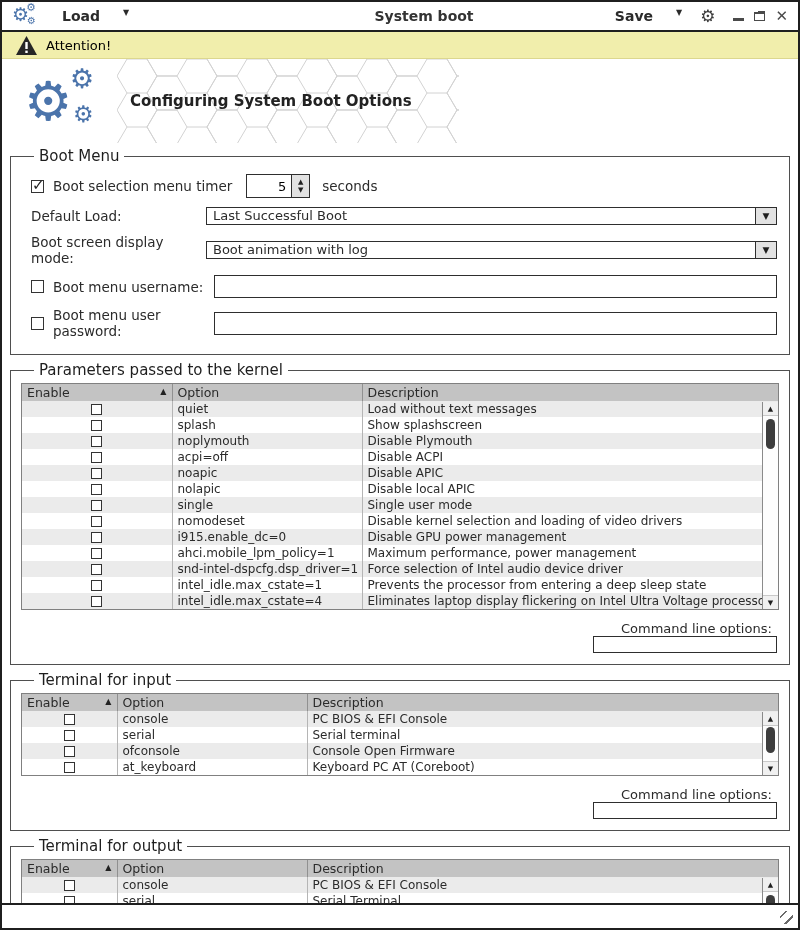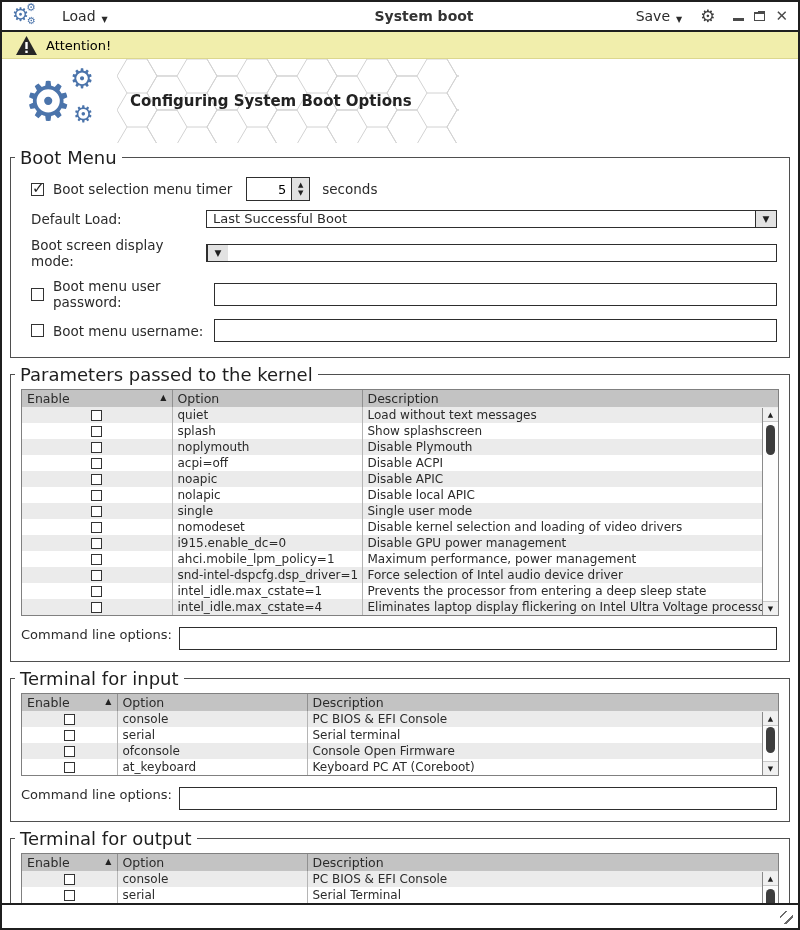--- a/index.html
+++ b/index.html
@@ -10,21 +10,21 @@
     border:2px solid #1f1f1f;
     position:relative; overflow:hidden;
   }
 
   
   .titlebar { height:30px; border-bottom:2px solid #1f1f1f; display:flex; align-items:center; padding:0 10px; position:relative; background:#fff; }
   .app-gears { position:relative; width:28px; height:24px; color:#4b74ab; flex:none; }
   .app-gears .g1 { position:absolute; left:0; top:1px; font-size:19px; line-height:1; }
   .app-gears .g2 { position:absolute; left:14px; top:-2px; font-size:11px; line-height:1; }
   .app-gears .g3 { position:absolute; left:15px; top:12px; font-size:10px; line-height:1; }
-  .menu-btn { display:flex; align-items:flex-end; gap:6px; margin-left:22px; font-size:14px; cursor:default; }
+  .menu-btn { display:flex; align-items:flex-start; gap:23px; margin-left:22px; font-size:14px; cursor:default;font-weight:bold; }
   .caret { font-size:8px; color:#2b2b2b; }
   .win-title { position:absolute; left:0; right:0; text-align:center; font-weight:bold; font-size:14px; color:#333; pointer-events:none;padding-left:48px; }
   .tb-right { margin-left:auto; display:flex; align-items:center; gap:18px; z-index:1; }
   .gear-single { font-size:17px; color:#3c3c3c; line-height:1; }
   .win-controls { display:flex; align-items:center; gap:10px; color:#4a4a4a; }
   .ic-min { width:11px; height:3px; background:#4a4a4a; margin-top:6px; }
   .ic-max { width:11px; height:10px; border:1.5px solid #4a4a4a; border-top:3.5px solid #4a4a4a; position:relative; }
   .ic-max::before { content:""; position:absolute; left:-3px; top:-6px; width:6px; height:4px; background:#fff; }
   .ic-close { font-size:15px; font-weight:bold; line-height:1; }
 
@@ -36,21 +36,21 @@
   .hero { height:84px; position:relative; border-bottom:0; background:#fff; }
   .hexwrap { position:absolute; left:115px; top:0; width:342px; height:84px; overflow:hidden; }
   .logo { position:absolute; left:22px; top:6px; width:86px; height:72px; color:#4b74ab; }
   .logo .g1 { position:absolute; left:0; top:10px; font-size:54px; line-height:1; }
   .logo .g2 { position:absolute; left:46px; top:0; font-size:27px; line-height:1; }
   .logo .g3 { position:absolute; left:49px; top:38px; font-size:23px; line-height:1; }
   .hero-title { position:absolute; left:128px; top:50%; transform:translateY(-50%); font-weight:bold; font-size:15px; color:#222; z-index:2; }
 
   
   fieldset { border:1px solid #4f4f4f; margin:4px 8px 6px 8px; padding:2px 0 6px 0; background:#fff; }
-  legend { margin-left:4px; padding:0 5px; font-size:18px; color:#1e1e1e; }
+  legend { margin-left:23px; padding:0 5px; font-size:15px; color:#1e1e1e; }
 
   
   .bm-row { display:flex; align-items:center; padding-left:20px; padding-right:10px; margin:7px 0 9px 0; }
   .cb { display:inline-block; width:13px; height:13px; border:1.6px solid #333; background:#fff; position:relative; flex:none; }
   .cb.checked::after { content:"✓"; position:absolute; left:0px; top:-5px; font-size:15px; font-weight:bold; color:#222; }
   .bm-row .lbl { font-size:13.5px; margin-left:9px; }
   .bm-row .lbl-plain { font-size:13.5px; }
   .w-label { width:175px; flex:none; }
   .w-check-label { width:161px; flex:none; }
   .spin-wrap { display:flex; align-items:stretch; height:24px; margin-left:14px; border:1.6px solid #2e2e2e; }
@@ -80,21 +80,21 @@
   .sbtn.down { margin-top:auto; border-top:1px solid #c9c9c9; }
   .sthumb { width:9px; border-radius:5px; background:#3d3d3d; margin-top:3px; flex:none; }
   .thumb-kernel { height:30px; }
   .thumb-in { height:26px; margin-top:1px; }
   .thumb-out { height:30px; }
 
   
   .t-kernel col.col-en { width:150px; } .t-kernel col.col-op { width:190px; }
   .t-term col.col-en { width:95px; } .t-term col.col-op { width:190px; }
 
-  .cmd-row { display:flex; align-items:flex-start; margin:11px 10px 5px 10px; }
+  .cmd-row { display:flex; align-items:flex-end; margin:11px 10px 5px 10px;flex-direction:column; }
   .cmd-row .lbl-plain { width:158px; flex:none; font-size:13px; }
 
   
   .statusbar { position:absolute; left:0; right:0; bottom:0; height:25px; border-top:2px solid #1f1f1f; background:#fff; }
   .grip { position:absolute; right:5px; bottom:4px; width:13px; height:13px;
           background:repeating-linear-gradient(135deg, transparent 0 4px, #6a6a6a 4px 5.5px, transparent 5.5px 8px); }
 
   .warn-svg { display:block; }
 </style>
 </head>
@@ -177,33 +177,34 @@
     <span class="lbl-plain w-label">Default Load:</span>
     <div class="combo">
       <span class="val">Last Successful Boot</span>
       <span class="drop">▼</span>
     </div>
   </div>
 
   <div class="bm-row">
     <span class="lbl-plain w-label">Boot screen display mode:</span>
     <div class="combo">
+      <span class="val">Boot animation with log</span>
       <span class="drop">▼</span>
     </div>
+  </div>
+
+  <div class="bm-row">
+    <span class="cb"></span>
+    <span class="lbl w-check-label">Boot menu username:</span>
+    <input class="txt" value="" style="">
   </div>
 
   <div class="bm-row">
     <span class="cb"></span>
     <span class="lbl w-check-label">Boot menu user password:</span>
-    <input class="txt" value="" style="">
-  </div>
-
-  <div class="bm-row">
-    <span class="cb"></span>
-    <span class="lbl w-check-label">Boot menu username:</span>
     <input class="txt" value="" style="">
   </div>
 </fieldset>
 
 <fieldset>
   <legend>Parameters passed to the kernel</legend>
   <div class="tblwrap">
     <table class="t-kernel">
       <colgroup>
           <col class="col-en">

